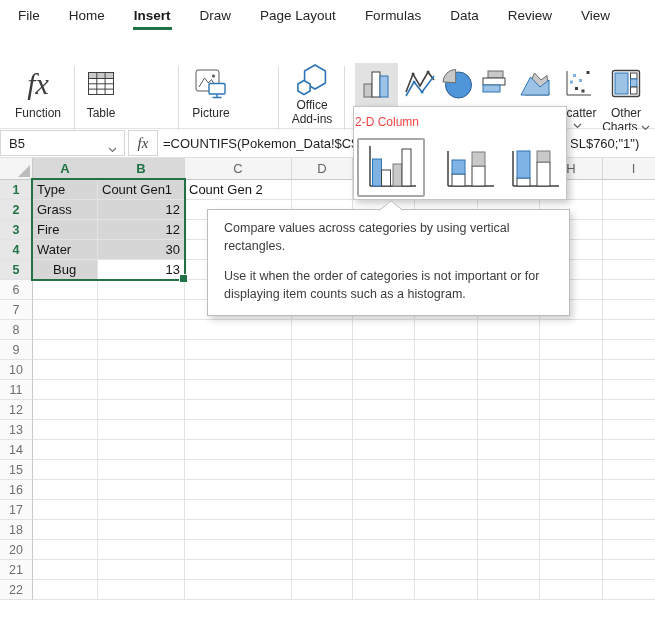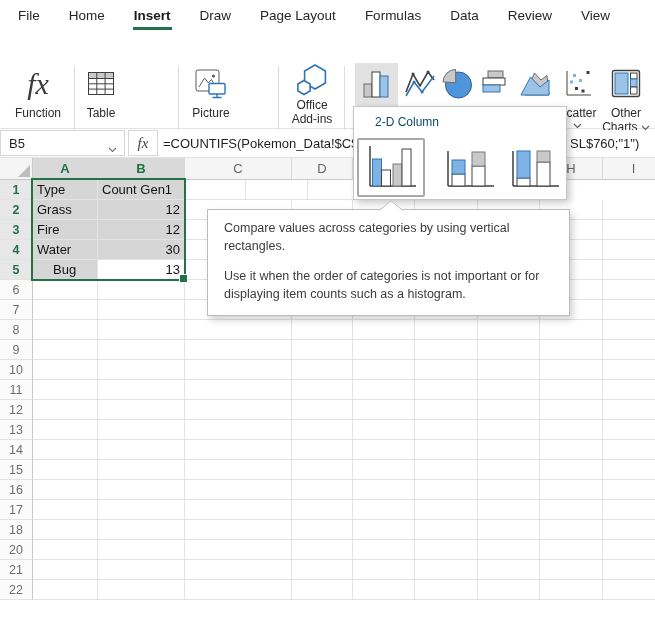--- a/index.html
+++ b/index.html
@@ -59,21 +59,21 @@
           white-space:nowrap;overflow:visible;background:#fff;flex:none;}
   .g-cell.num{justify-content:flex-end;}
   .g-cell.fill{background:#D6D6D6;}
   .sel-box{position:absolute;left:31px;top:20px;width:155px;height:103px;border:2px solid #217346;
            box-sizing:border-box;pointer-events:none;z-index:2;}
   .sel-handle{position:absolute;right:-4px;bottom:-4px;width:7px;height:7px;background:#217346;border:1px solid #fff;}
 
   
   .dropdown{position:absolute;left:353px;top:106px;width:214px;height:94px;background:#fff;
             border:1px solid #C5C5C5;box-shadow:3px 3px 7px rgba(0,0,0,.22);z-index:10;box-sizing:border-box;}
-  .dd-title{position:absolute;left:21px;top:8px;font-size:12px;color:#0c4a6e;}
+  .dd-title{position:absolute;left:1px;top:8px;font-size:12px;color:#ef4444;}
   .dd-opt{position:absolute;display:flex;align-items:center;justify-content:center;background:#fff;}
   .dd-opt.selected{left:3px;top:31px;width:68px;height:59px;border:2px solid #A8A8A8;border-radius:2px;box-sizing:border-box;}
   .dd-opt.o2{left:85px;top:37px;width:61px;height:50px;}
   .dd-opt.o3{left:150px;top:37px;width:61px;height:50px;}
 
   
   .tooltip{position:absolute;left:207px;top:209px;width:363px;box-sizing:border-box;background:#fff;
            border:1px solid #BCBCBC;box-shadow:3px 4px 7px rgba(0,0,0,.18);z-index:11;
            padding:10px 16px 12px;font-size:12.5px;color:#3c3c3c;}
   .tt-title{margin:0 0 17px 0;}
@@ -301,20 +301,21 @@
         <div class="g-ch" style="width: 62px;">E</div>
         <div class="g-ch" style="width: 63px;">F</div>
         <div class="g-ch" style="width: 62px;">G</div>
         <div class="g-ch" style="width: 63px;">H</div>
         <div class="g-ch" style="width: 62px;">I</div>
       </div>
       <div class="g-row">
         <div class="g-rh sel">1</div>
         <div class="g-cell fill" style="width: 65px;">Type</div>
         <div class="g-cell fill" style="width: 87px;">Count Gen1</div>
+        <div class="g-cell" style="width: 107px;">Count Gen 2</div>
         <div class="g-cell" style="width: 61px;"></div>
         <div class="g-cell" style="width: 62px;"></div>
         <div class="g-cell" style="width: 63px;"></div>
         <div class="g-cell" style="width: 62px;"></div>
         <div class="g-cell" style="width: 63px;"></div>
         <div class="g-cell" style="width: 62px;"></div>
       </div>
       <div class="g-row">
         <div class="g-rh sel">2</div>
         <div class="g-cell fill" style="width: 65px;">Grass</div>

